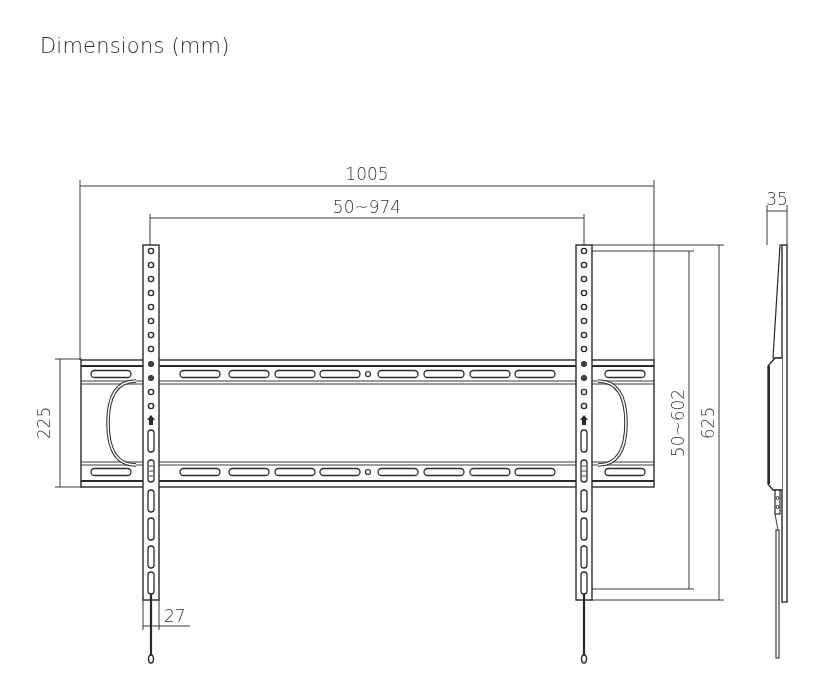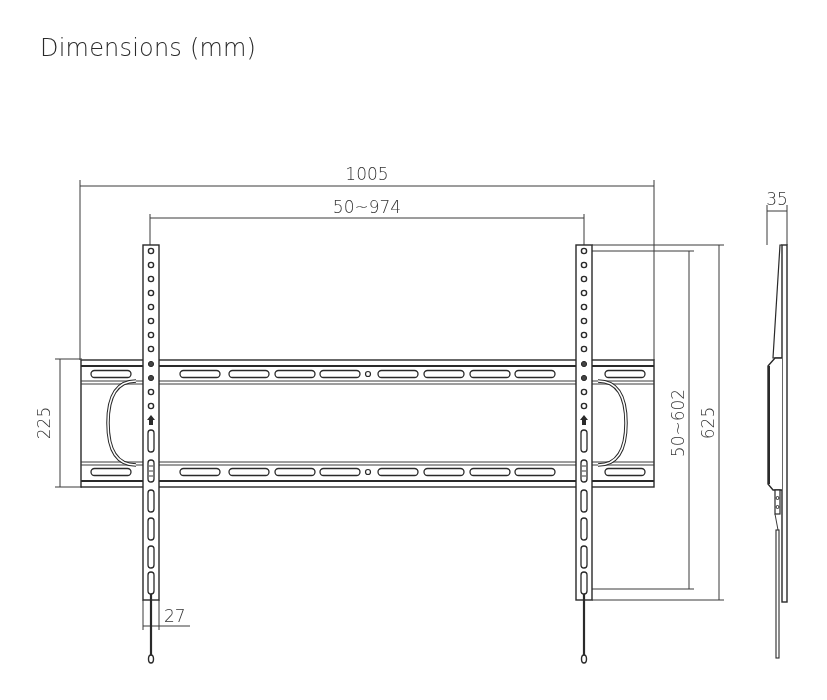--- a/index.html
+++ b/index.html
@@ -1,18 +1,18 @@
 <!DOCTYPE html>
 <html><head>
   <meta charset="utf-8">
   <style>
     html, body { margin: 0; padding: 0; background: #ffffff; }
     body { width: 827px; height: 700px; position: relative; overflow: hidden;
            font-family: "DejaVu Sans", "Liberation Sans", sans-serif; color: #2b2b2b; }
-    .title { position: absolute; left: 40px; top: 34px; font-size: 24px; font-weight: 300;
+    .title { position: absolute; left: 40px; top: 34px; font-size: 21px; font-weight: 300;
              letter-spacing: 0.2px; color: #2a2a2a; text-align: right; }
     svg { position: absolute; left: 0; top: 0; }
     .dim-text { font-family: "DejaVu Sans", "Liberation Sans", sans-serif; font-size: 17px;
                 fill: #333; font-weight: 300; }
     .ln { stroke: #3a3a3a; stroke-width: 1; fill: none; }
     .thk { stroke: #2a2a2a; stroke-width: 2; fill: none; }
     .part { stroke: #2a2a2a; stroke-width: 1.4; fill: #fff; }
   </style>
 </head>
 <body>

